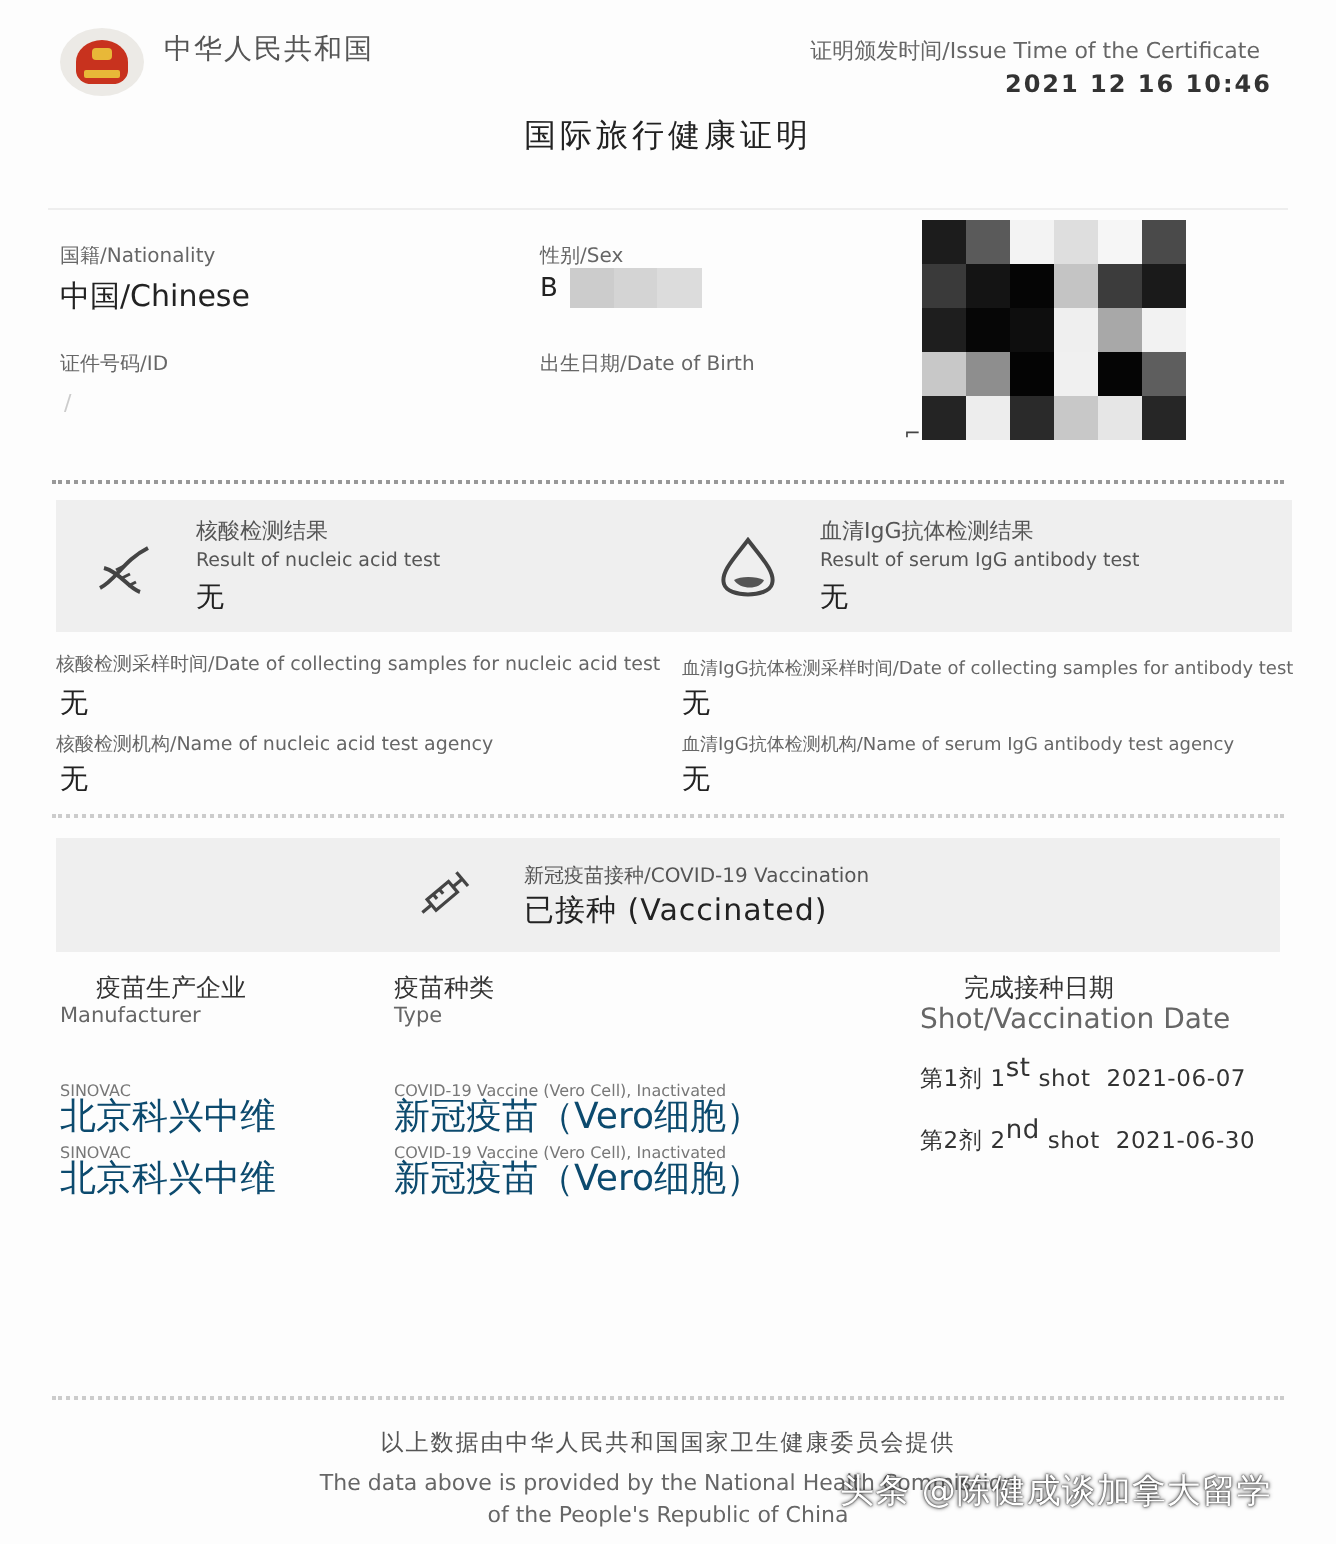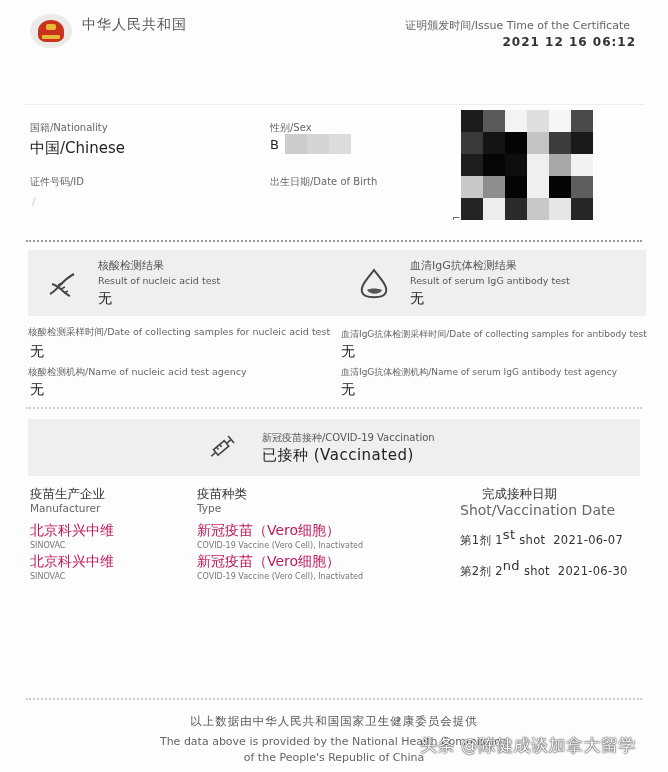--- a/index.html
+++ b/index.html
@@ -43,41 +43,42 @@
   .sub-label { position: absolute; font-size: 9.5px; color: #666; }
   .sub-val { position: absolute; font-size: 14px; color: #222; }
 
   .vacc-banner { position: absolute; left: 28px; top: 419px; width: 612px; height: 57px; background: #efefef; }
   .vacc-icon { position: absolute; left: 178px; top: 13px; width: 34px; height: 30px; }
   .vacc-small { position: absolute; left: 234px; top: 12px; font-size: 10px; color: #555; }
   .vacc-status { position: absolute; left: 234px; top: 27px; font-size: 15px; color: #222; letter-spacing: 0.5px; }
 
   .col-head-cn { position: absolute; font-size: 12.5px; color: #333; }
   .col-head-en { position: absolute; font-size: 10.5px; color: #666; }
-  .row-main { position: absolute; font-size: 14px; color: #be185d; }
+  .row-main { position: absolute; font-size: 18px; color: #0c4a6e; margin-top: 24px; }
   .row-sub { position: absolute; font-size: 8px; color: #777; }
   .dose { position: absolute; font-size: 11.5px; color: #333; letter-spacing: 0.3px; }
   .dose sup { font-size: 13px; }
 
   .footer-cn { position: absolute; left: 0; width: 668px; text-align: center; top: 714px; font-size: 11.5px; color: #555; letter-spacing: 1px; }
   .footer-en1 { position: absolute; left: 0; width: 668px; text-align: center; top: 735px; font-size: 11px; color: #666; }
   .footer-en2 { position: absolute; left: 0; width: 668px; text-align: center; top: 751px; font-size: 11px; color: #666; }
   .watermark { position: absolute; left: 420px; top: 734px; font-size: 17px; color: #fff;
                text-shadow: 0 0 2px #333, 0 0 1px #000; letter-spacing: 0.5px; }
 </style>
 </head>
 <body>
 
 <div class="header">
   <div class="emblem">
       <div class="emblem-inner"></div>
     </div>
   <div class="country-cn">中华人民共和国</div>
   <div class="issue-label">证明颁发时间/Issue Time of the Certificate</div>
-  <div class="issue-time">2021 12 16 06:12</div>
+  <div class="issue-time">2021 12 16 10:46</div>
+  <div class="title-cn">国际旅行健康证明</div>
 </div>
 <div class="rule-top"></div>
 
 <div class="field-label" style="left:30px;top:121px;">国籍/Nationality</div>
 <div class="field-value" style="left:30px;top:139px;">中国/Chinese</div>
 <div class="field-label" style="left:270px;top:121px;">性别/Sex</div>
 <div class="field-value" style="left:270px;top:137px;font-size:13px;">B</div>
 <div class="redact"></div>
 <div class="field-label" style="left:30px;top:175px;">证件号码/ID</div>
 <div class="field-value" style="left:32px;top:195px;font-size:11px;color:#ccc;">/</div>
@@ -163,21 +164,21 @@
       <line x1="28" y1="10" x2="28" y2="19"></line>
       <line x1="2" y1="14.5" x2="8" y2="14.5"></line>
       <line x1="12" y1="11" x2="12" y2="14"></line>
       <line x1="16" y1="11" x2="16" y2="14"></line>
     </g>
   </svg>
   <div class="vacc-small">新冠疫苗接种/COVID-19 Vaccination</div>
   <div class="vacc-status">已接种 (Vaccinated)</div>
 </div>
 
-<div class="col-head-cn" style="left:30px;top:486px;">疫苗生产企业</div>
+<div class="col-head-cn" style="left:48px;top:486px;">疫苗生产企业</div>
 <div class="col-head-en" style="left:30px;top:502px;">Manufacturer</div>
 <div class="col-head-cn" style="left:197px;top:486px;">疫苗种类</div>
 <div class="col-head-en" style="left:197px;top:502px;">Type</div>
 <div class="col-head-cn" style="left:460px;top:486px;margin-left:22px;">完成接种日期</div>
 <div class="col-head-en" style="left:460px;top:502px;font-size:14px;">Shot/Vaccination Date</div>
 
 <div class="row-main" style="left:30px;top:522px;">北京科兴中维</div>
 <div class="row-sub" style="left:30px;top:541px;">SINOVAC</div>
 <div class="row-main" style="left:197px;top:522px;">新冠疫苗（Vero细胞）</div>
 <div class="row-sub" style="left:197px;top:541px;">COVID-19 Vaccine (Vero Cell), Inactivated</div>

